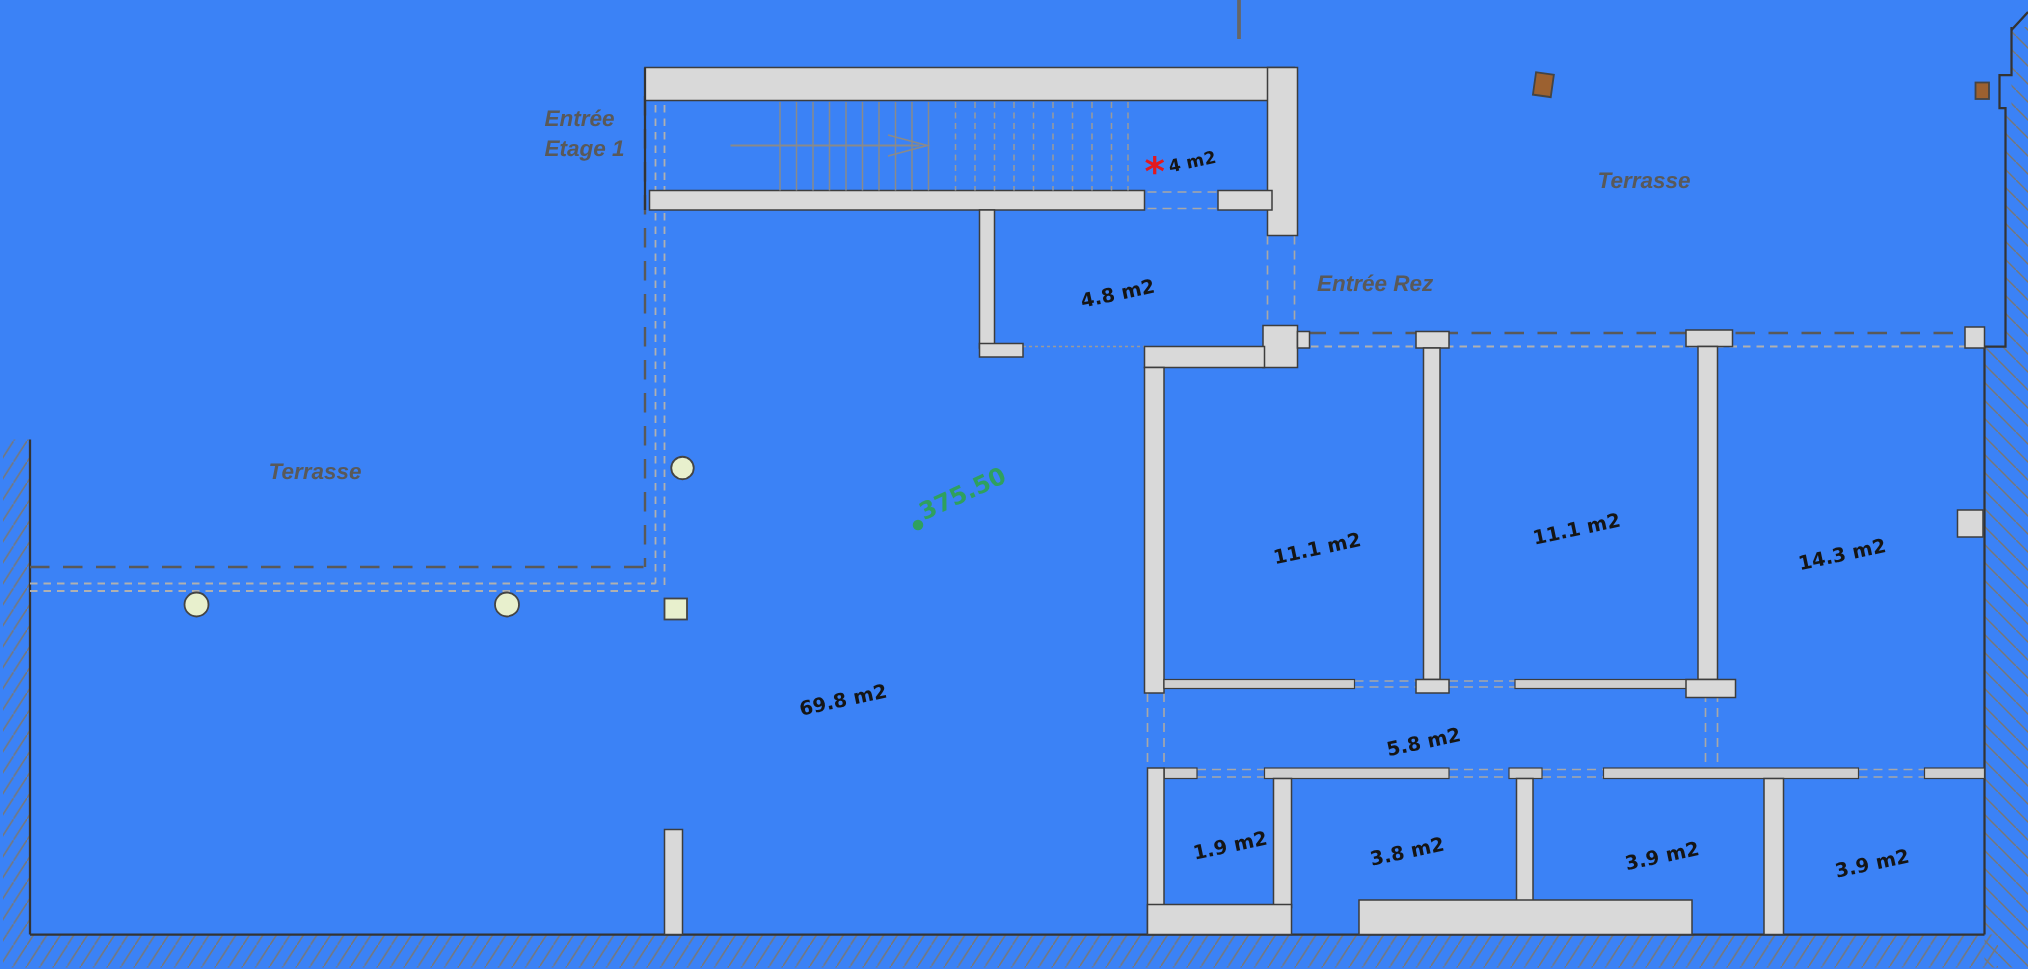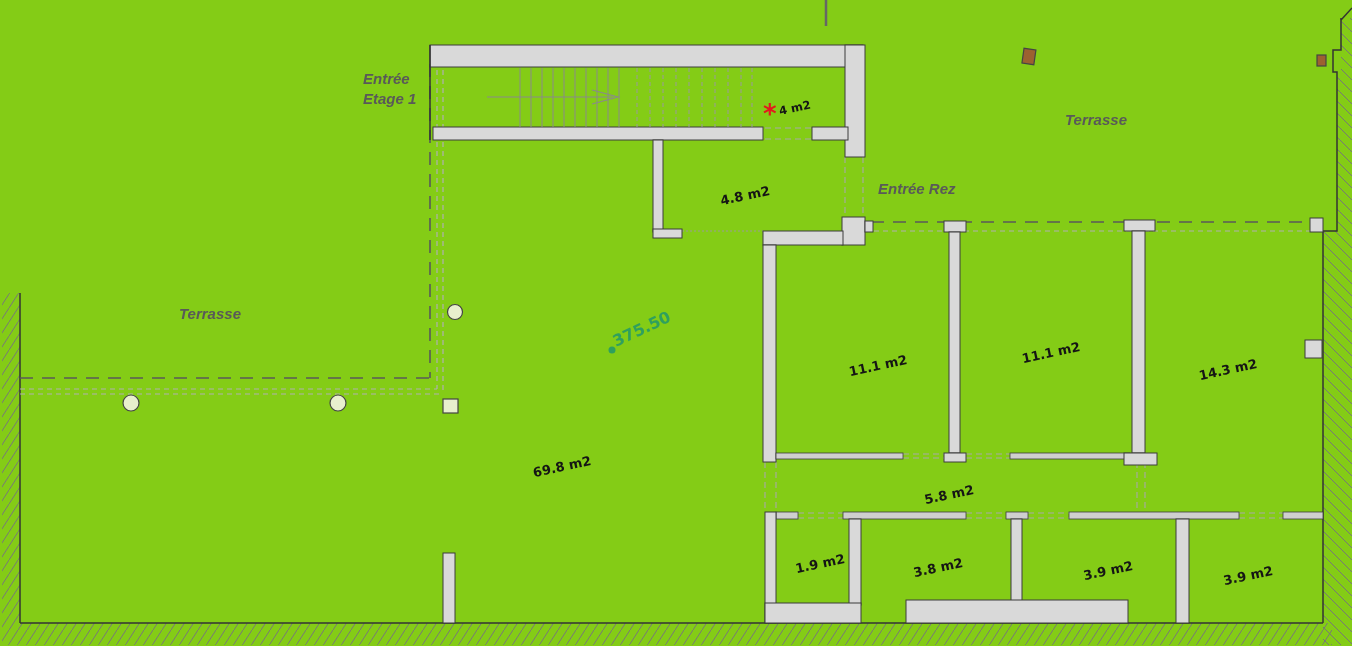--- a/index.html
+++ b/index.html
@@ -1,16 +1,16 @@
 <!DOCTYPE html>
 <html><head>
 <meta charset="utf-8">
 <style>
   html,body{margin:0;padding:0;background:#fff;}
-  .canvas{position:relative;width:1352px;height:646px;background:#84cc16;overflow:hidden;}
+  .canvas{position:relative;width:1352px;height:646px;background:#3b82f6;overflow:hidden;}
   svg{display:block;}
   .wall{fill:#d9d9d9;stroke:#3d3d3d;stroke-width:1;}
   .band{fill:#cfcfcf;stroke:#3d3d3d;stroke-width:0.8;}
   .tread{stroke:#8a8a8a;stroke-width:1;}
   .treadDash{stroke:#9a9a9a;stroke-width:1;stroke-dasharray:4 3;}
   .arrow{stroke:#8a8a8a;stroke-width:1.2;fill:none;}
   .dashDark{stroke:#595959;stroke-width:1.6;stroke-dasharray:13 9;fill:none;}
   .dashLight{stroke:#b0b0b0;stroke-width:1.2;stroke-dasharray:5 4;fill:none;}
   .dashDoor{stroke:#a8a8a8;stroke-width:1.1;stroke-dasharray:6 4;fill:none;}
   .dotted{stroke:#9a9a9a;stroke-width:1;stroke-dasharray:2 2;fill:none;}

